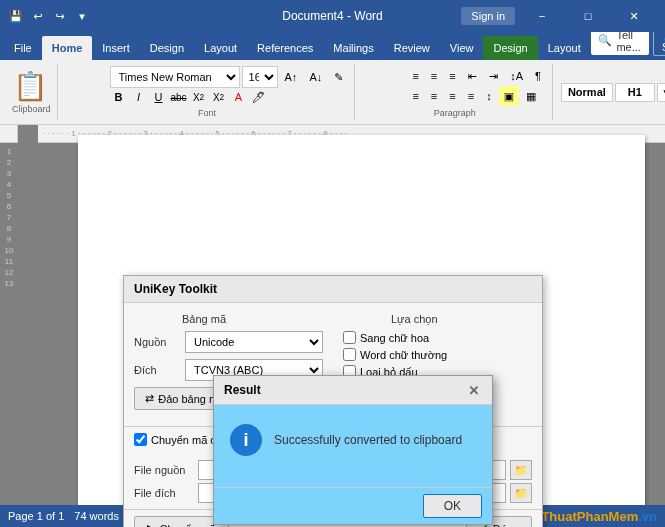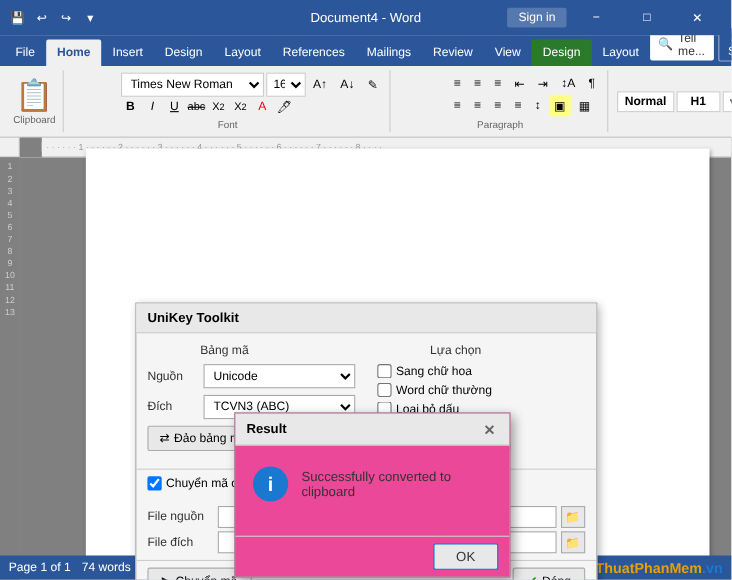--- a/index.html
+++ b/index.html
@@ -227,22 +227,22 @@
       cursor: pointer;
       font-size: 11px;
       border-radius: 2px;
     }
 
     
     .result-dialog {
       position: absolute;
       top: 250px;
       left: 195px;
-      width: 251px;
-      background: #ec4899;
+      width: 280px;
+      background: #7dd3fc;
       border: 1px solid #999;
       box-shadow: 3px 3px 10px rgba(0,0,0,0.4);
       z-index: 20;
     }
     .result-header {
       background: #e8e8e8;
       padding: 6px 10px;
       font-size: 12px;
       font-weight: 600;
       border-bottom: 1px solid #ccc;

